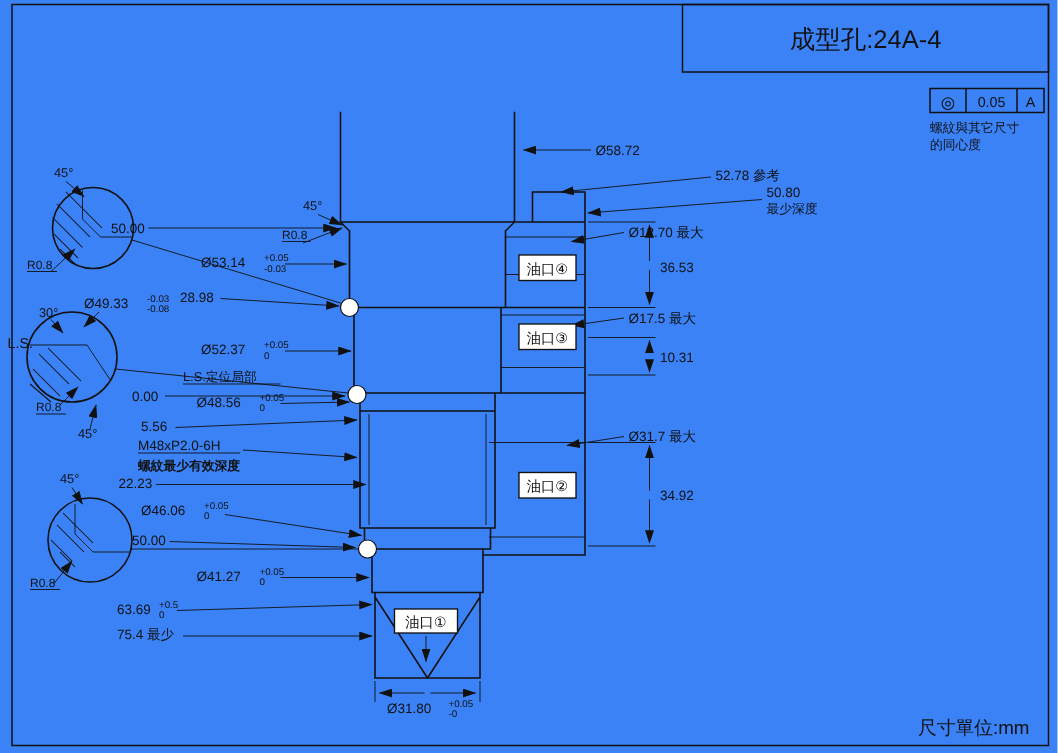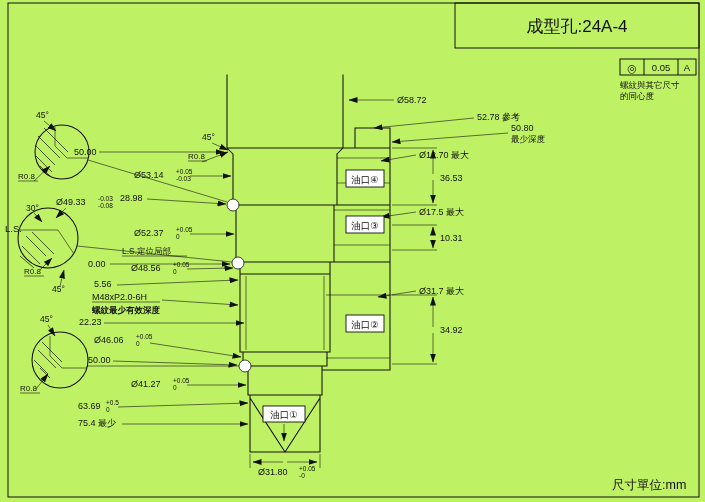--- a/index.html
+++ b/index.html
@@ -1,16 +1,16 @@
 <!DOCTYPE html>
 <html><head>
 <meta charset="utf-8">
 <style>
   html,body{margin:0;padding:0;background:#fff;}
-  .sheet{width:705px;height:502px;position:relative;background:#bef264;overflow:hidden;}
+  .sheet{width:705px;height:502px;position:relative;background:#3b82f6;overflow:hidden;}
   svg .outline{stroke:#111;stroke-width:1.05;fill:none;stroke-linecap:square;}
   svg .thin{stroke:#111;stroke-width:0.6;fill:none;}
   svg .hatch{stroke:#111;stroke-width:0.7;fill:none;}
   svg .box{stroke:#111;stroke-width:0.9;fill:#fff;}
   svg .locc{stroke:#111;stroke-width:0.8;fill:#fff;}
   svg .frame{stroke:#111;stroke-width:1;fill:none;}
   svg .txt{font-family:"Liberation Sans","DejaVu Sans",sans-serif;fill:#111;}
   .s65{font-size:6.5px}.s8{font-size:8px}.s85{font-size:8.5px}.s9{font-size:9px}
   .s95{font-size:9.5px}.s11{font-size:11px}.s125{font-size:12.5px}
   .s17{font-size:17px}.mid{text-anchor:middle}.b{font-weight:bold}

